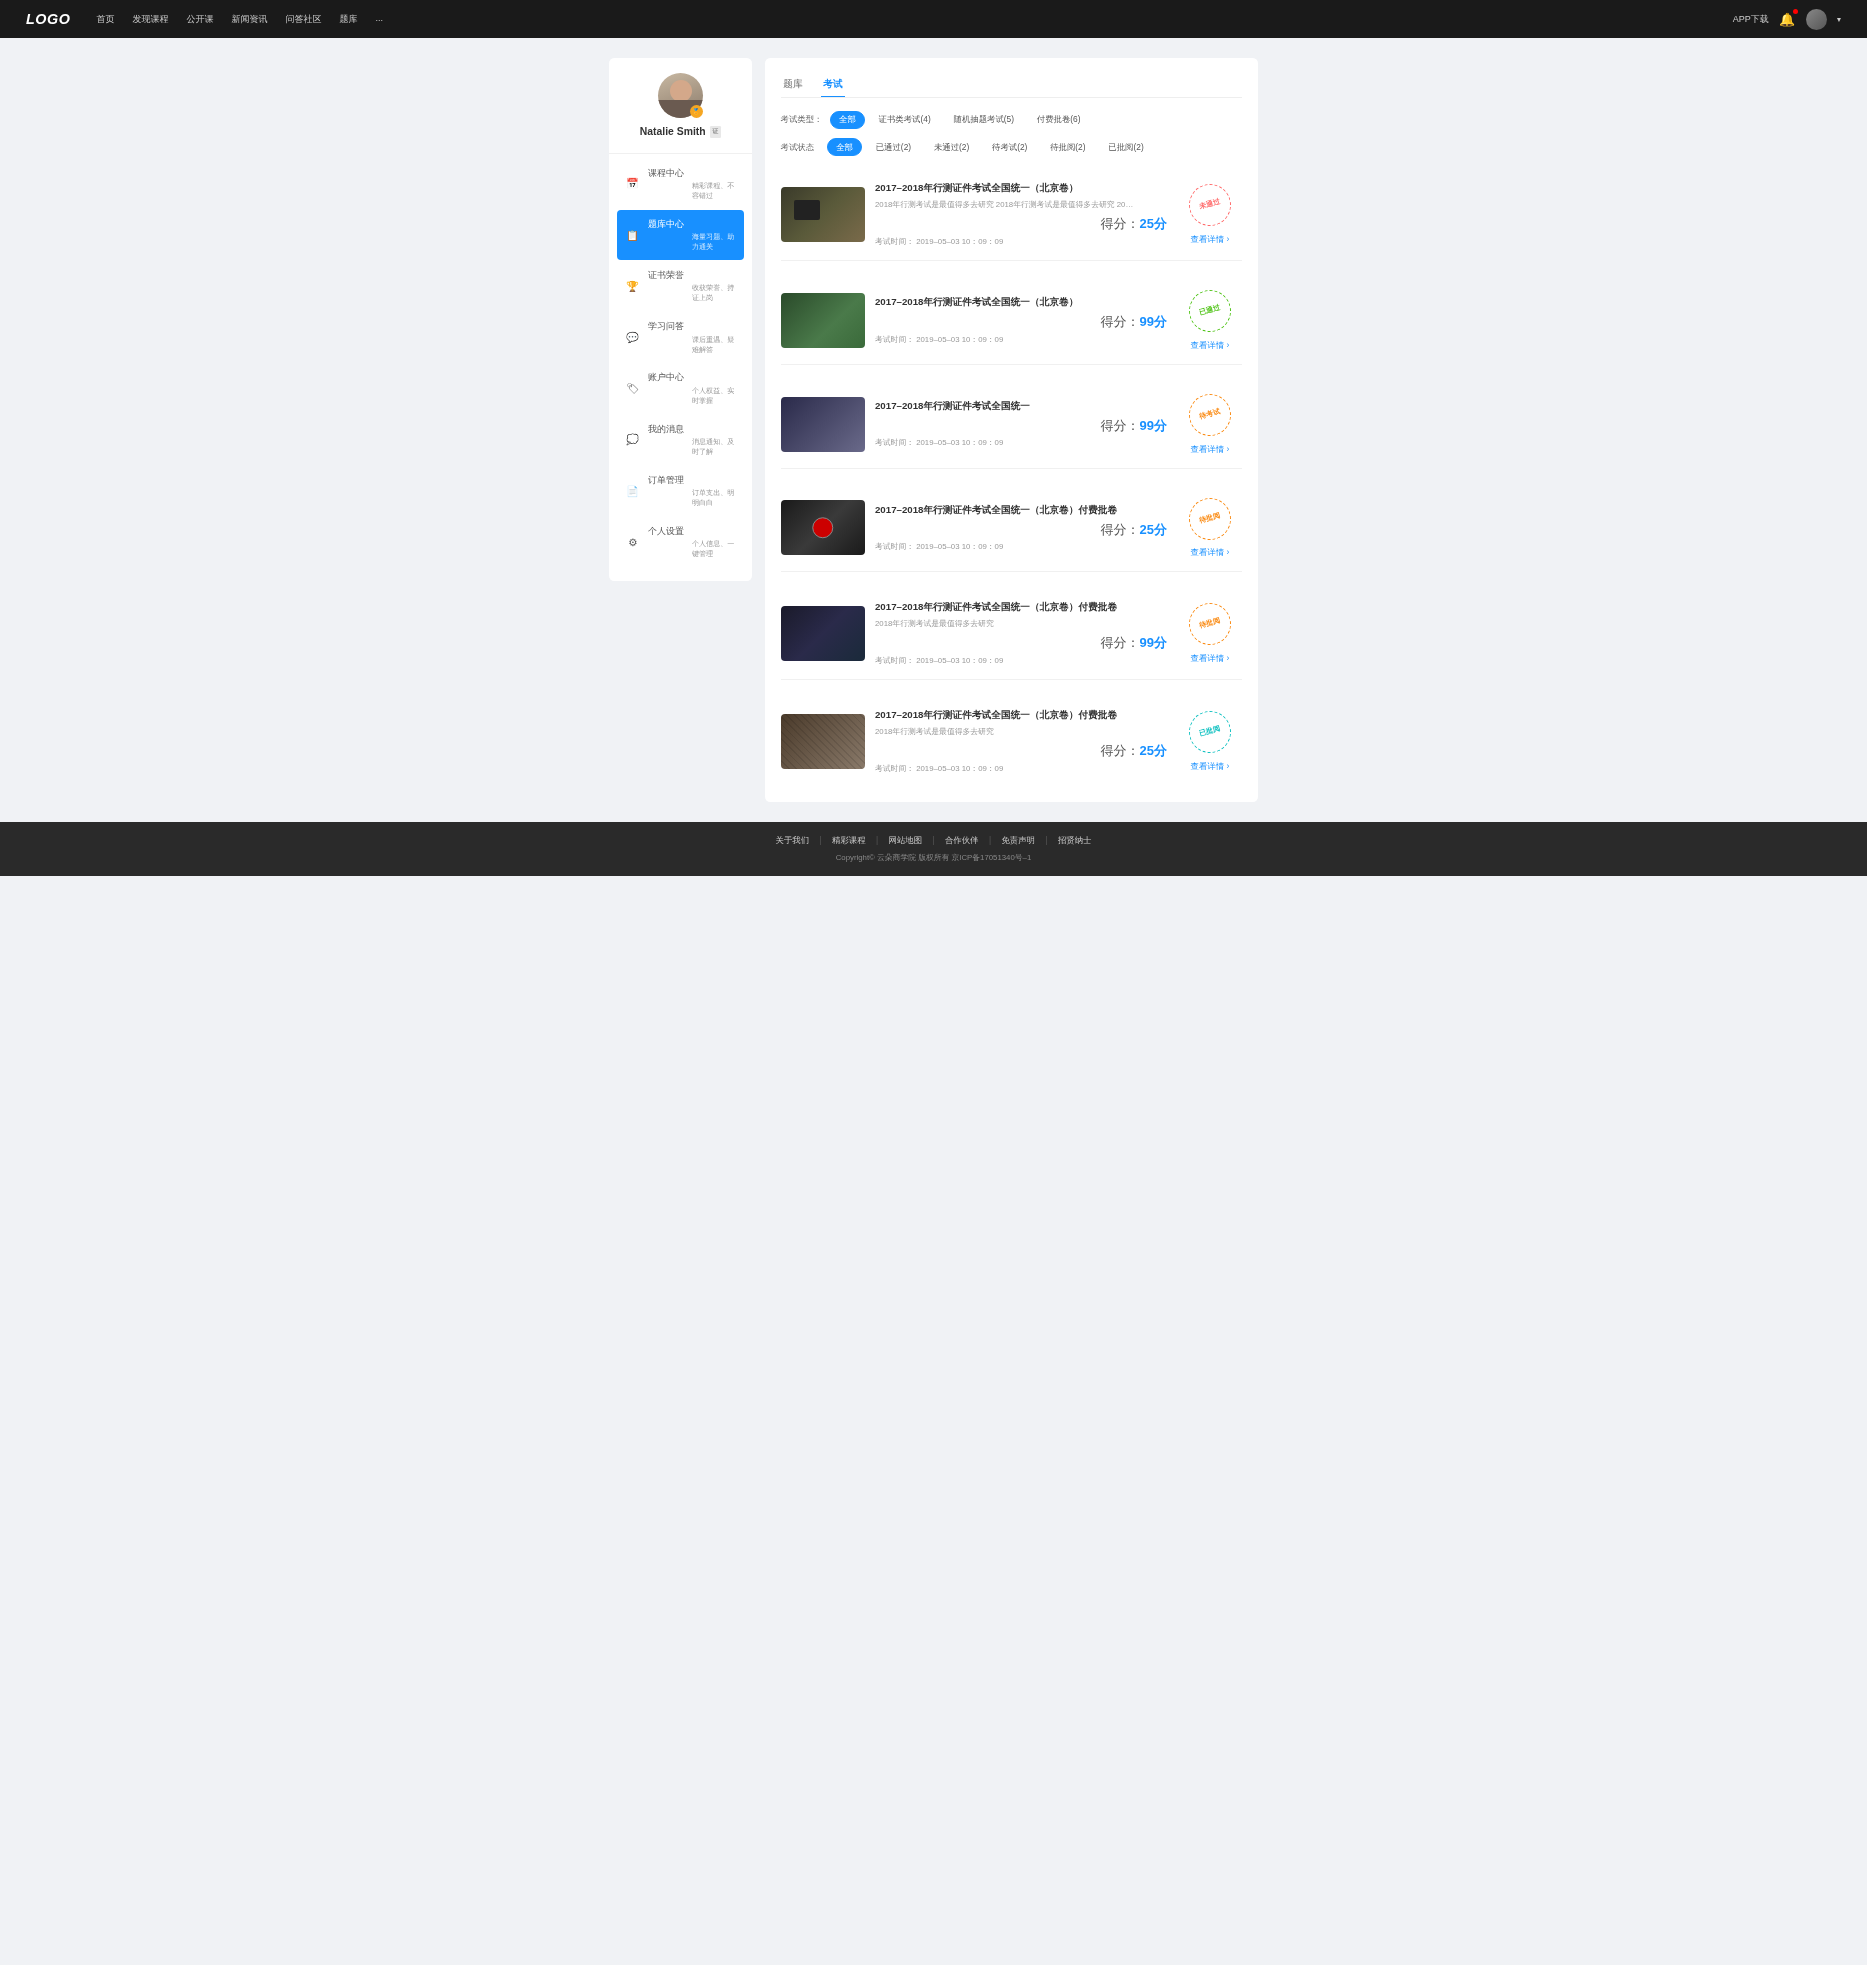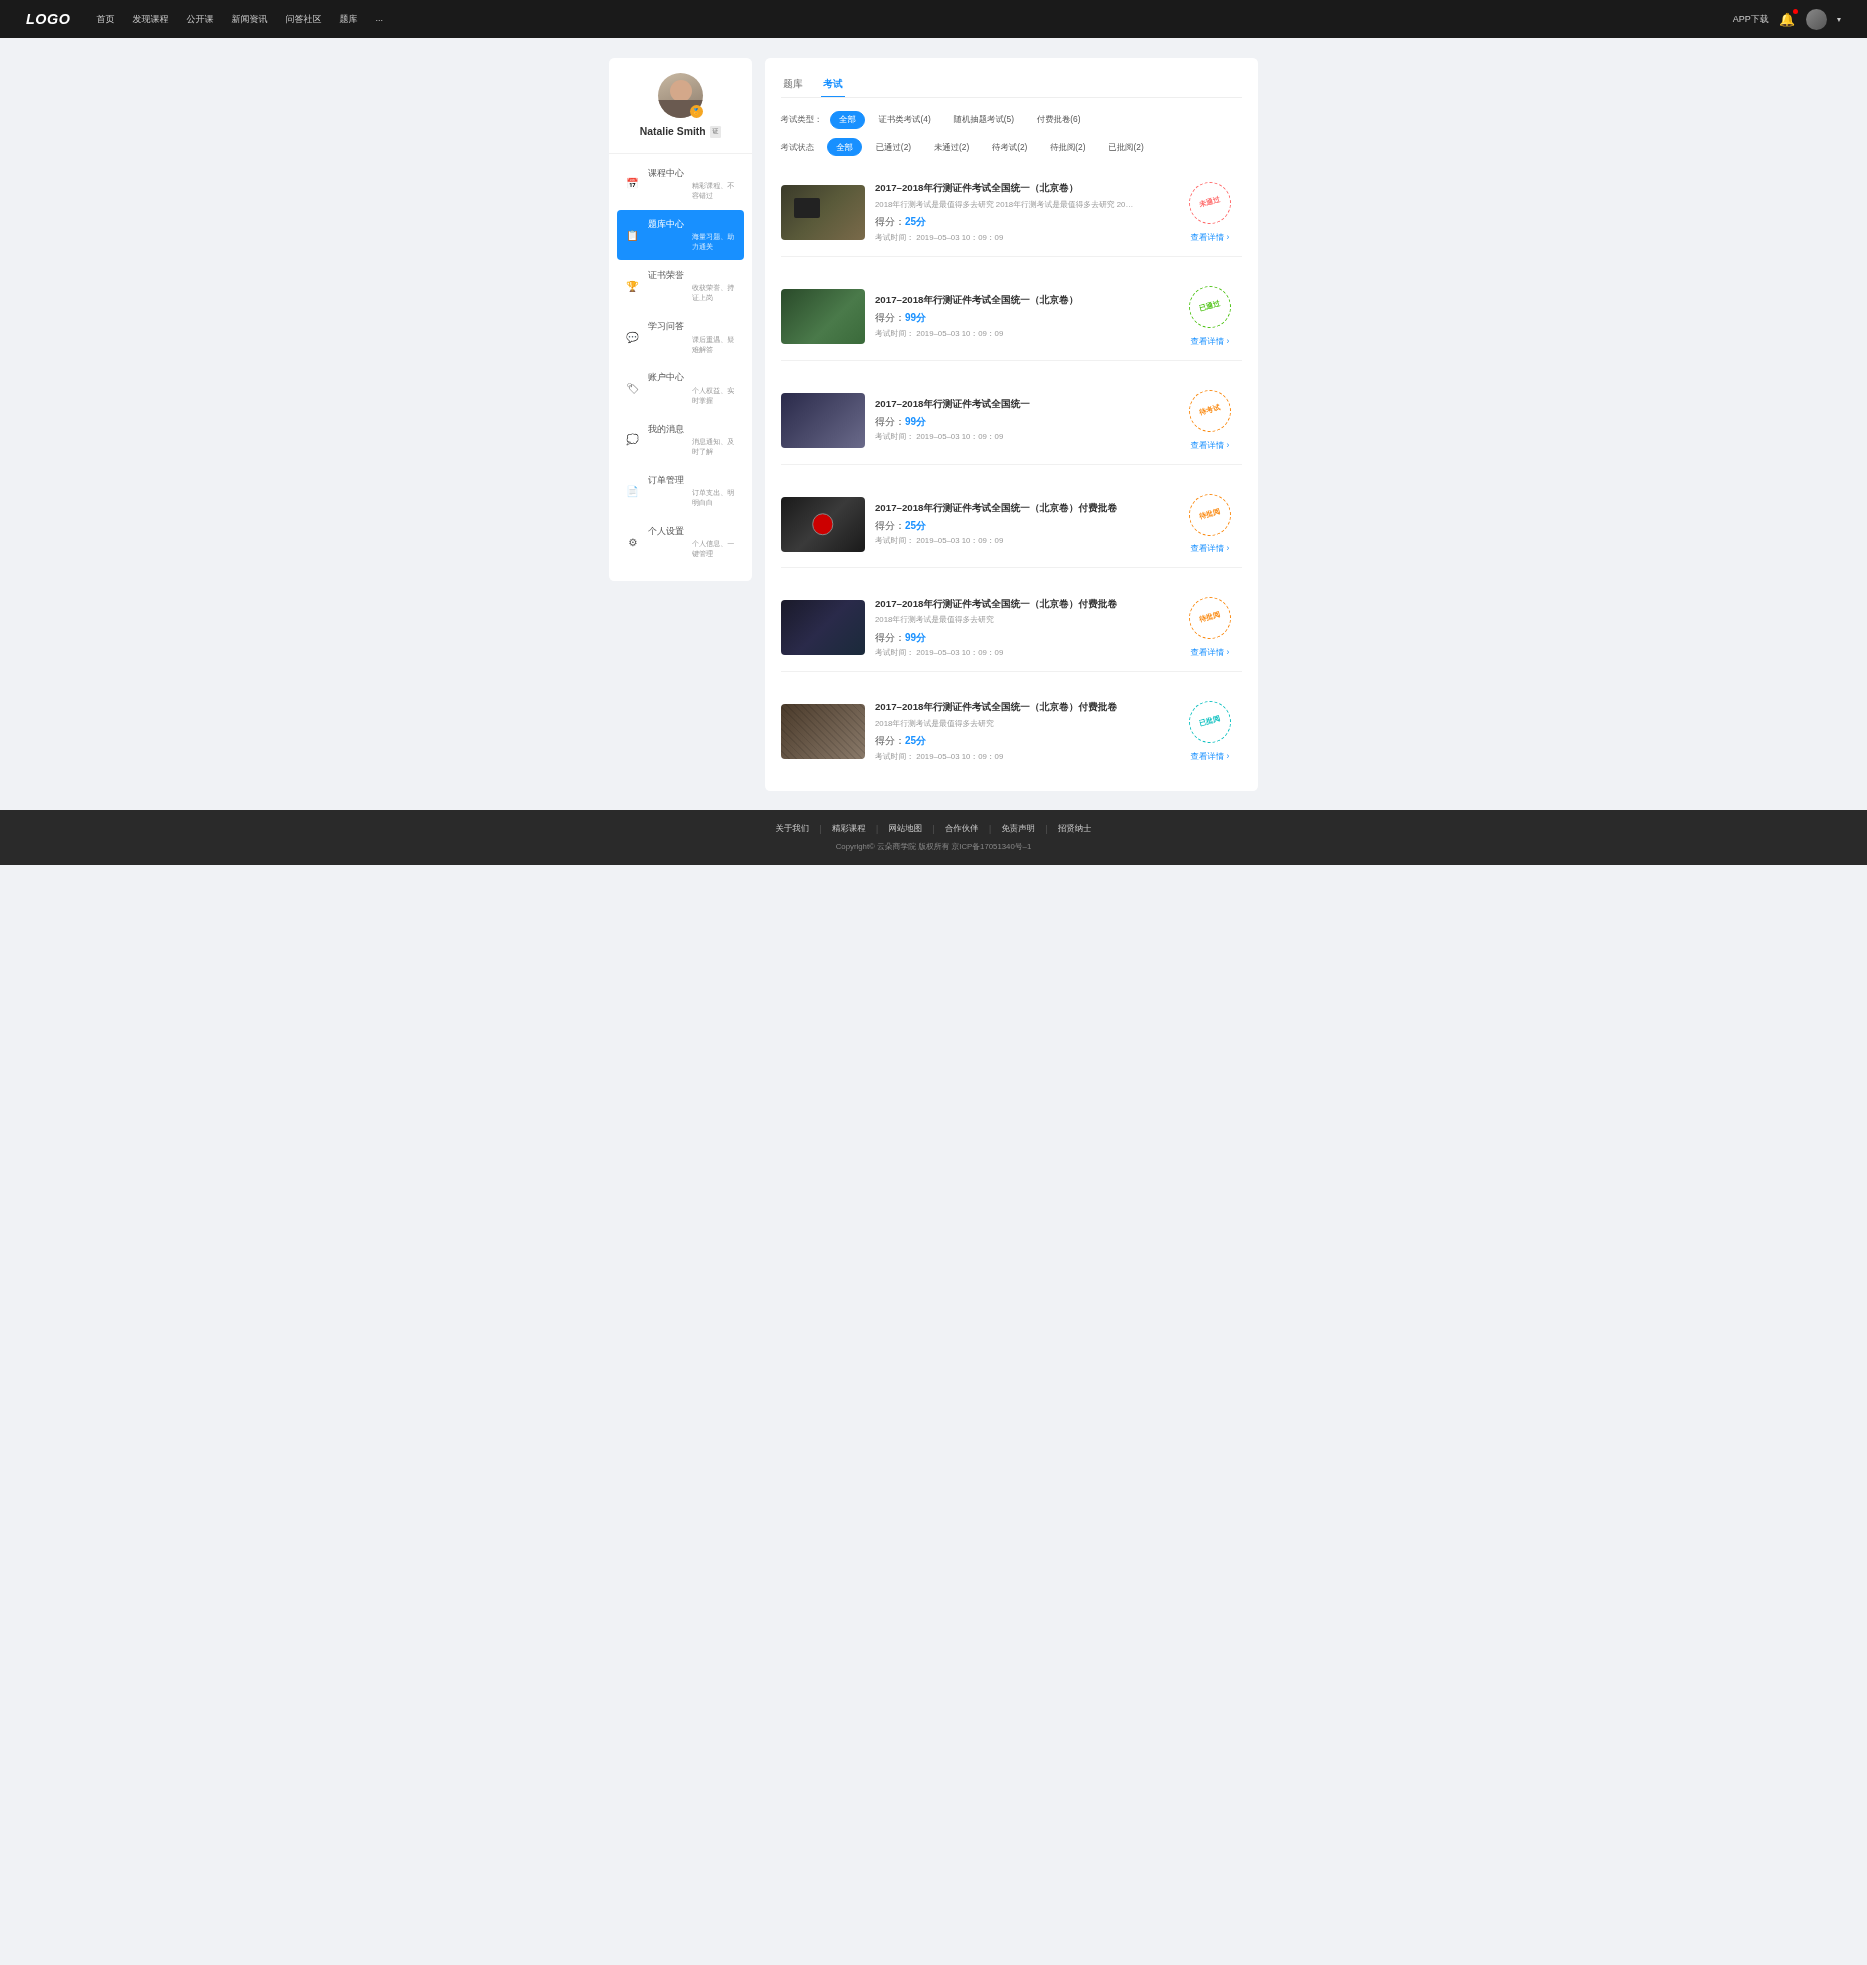--- a/index.html
+++ b/index.html
@@ -289,23 +289,24 @@
     .exam-desc {
       font-size: 7.8px;
       color: #999;
       margin-bottom: 5.2px;
       white-space: nowrap;
       overflow: hidden;
       text-overflow: ellipsis;
       max-width: 259px;
     }
     .exam-score {
-      font-size: 10px;
+      font-size: 13px;
       color: #555;
       margin-bottom: 2.6px;
+      text-align: right;
     }
     .exam-score span { color: #1890ff; font-weight: 600; }
     .exam-time { font-size: 7.8px; color: #999; }
     .exam-action {
       display: flex;
       flex-direction: column;
       align-items: center;
       gap: 7.8px;
       flex-shrink: 0;
       min-width: 65px;

